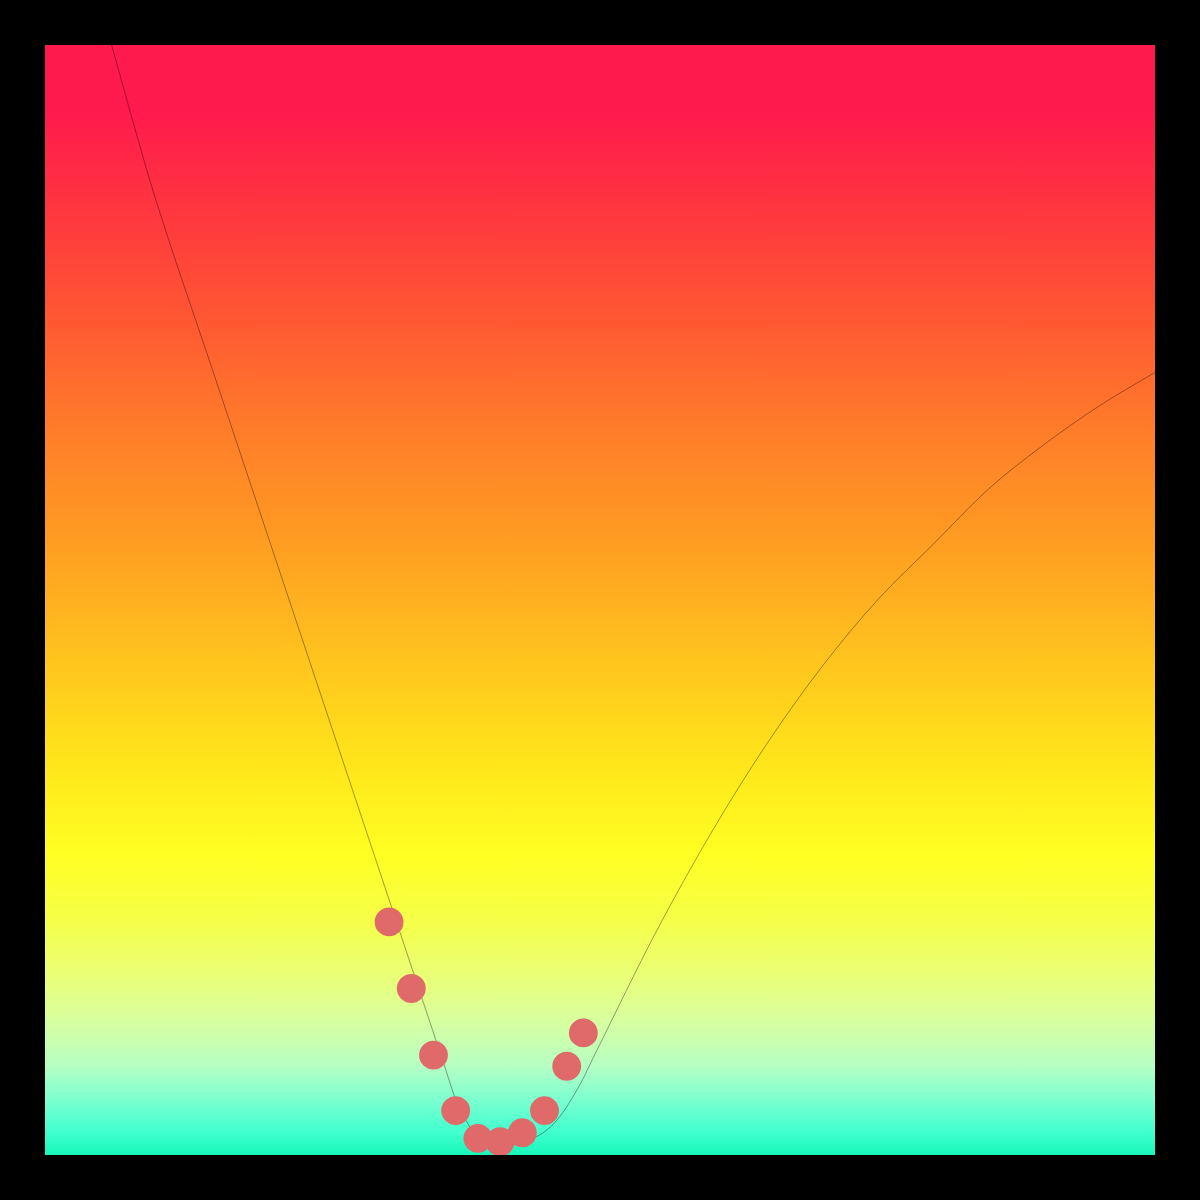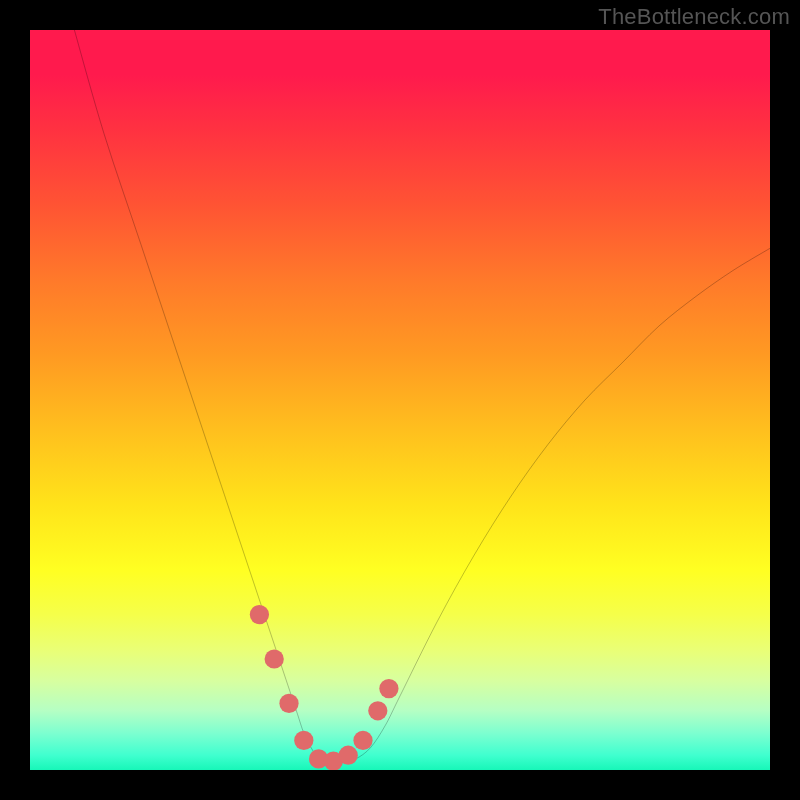--- a/index.html
+++ b/index.html
@@ -54,21 +54,20 @@
     position: absolute;
     inset: 0;
     width: 100%;
     height: 100%;
   }
 </style>
 </head>
 <body>
 
 <div class="stage">
-  <div class="watermark">TheBottleneck.com</div>
   <div class="plot">
     <div class="gradient-bg"></div>
     <svg class="curve" viewBox="0 0 100 100" preserveAspectRatio="none">
       <path id="main-curve" fill="none" stroke="#000000" stroke-width="0.25" vector-effect="non-scaling-stroke" d="M 6,0 C 6.666666666666667,2.3333333333333335 8.5,9.166666666666668 10,14 C 11.5,18.833333333333332 13.333333333333334,24 15,29 C 16.666666666666668,34 18.333333333333332,38.99999999999999 20,43.99999999999999 C 21.666666666666668,48.99999999999999 23.666666666666664,55 25,59 C 26.333333333333336,63 27.000000000000004,65 28.000000000000004,68 C 29.000000000000004,71 30,74 31,77 C 32,80 33.166666666666664,83.5 34,86 C 34.833333333333336,88.5 35.5,90.5 36,92 C 36.5,93.5 36.666666666666664,94.16666666666667 37,95 C 37.333333333333336,95.83333333333333 37.666666666666664,96.41666666666667 38,97 C 38.333333333333336,97.58333333333333 38.666666666666664,98.16666666666667 39,98.5 C 39.333333333333336,98.83333333333333 39.5,98.91666666666667 40,99 C 40.5,99.08333333333333 41.333333333333336,99.08333333333333 42,99 C 42.666666666666664,98.91666666666667 43.333333333333336,98.83333333333333 44,98.5 C 44.666666666666664,98.16666666666667 45.333333333333336,97.75 46,97 C 46.666666666666664,96.25 47.333333333333336,95.16666666666667 48,94 C 48.666666666666664,92.83333333333333 48.83333333333333,92.33333333333333 50,90 C 51.16666666666667,87.66666666666667 53.33333333333334,83.16666666666667 55.00000000000001,80 C 56.66666666666667,76.83333333333333 58.333333333333336,73.83333333333333 60,71 C 61.666666666666664,68.16666666666667 63.333333333333336,65.5 65,63 C 66.66666666666667,60.5 68.33333333333333,58.166666666666664 70,56 C 71.66666666666667,53.833333333333336 73.33333333333333,51.833333333333336 75,50 C 76.66666666666667,48.166666666666664 78.33333333333333,46.66666666666666 80,44.99999999999999 C 81.66666666666667,43.33333333333333 83.33333333333333,41.5 85,40 C 86.66666666666667,38.5 88.33333333333333,37.25 90,36 C 91.66666666666667,34.75 93.33333333333333,33.583333333333336 95,32.5 C 96.66666666666667,31.416666666666668 99.16666666666667,30 100,29.5"></path>
       <g id="dots">
           <circle cx="31" cy="79" r="1.3" fill="#e06a6a"></circle>
           <circle cx="33" cy="85" r="1.3" fill="#e06a6a"></circle>
           <circle cx="35" cy="91" r="1.3" fill="#e06a6a"></circle>
           <circle cx="37" cy="96" r="1.3" fill="#e06a6a"></circle>
           <circle cx="39" cy="98.5" r="1.3" fill="#e06a6a"></circle>

